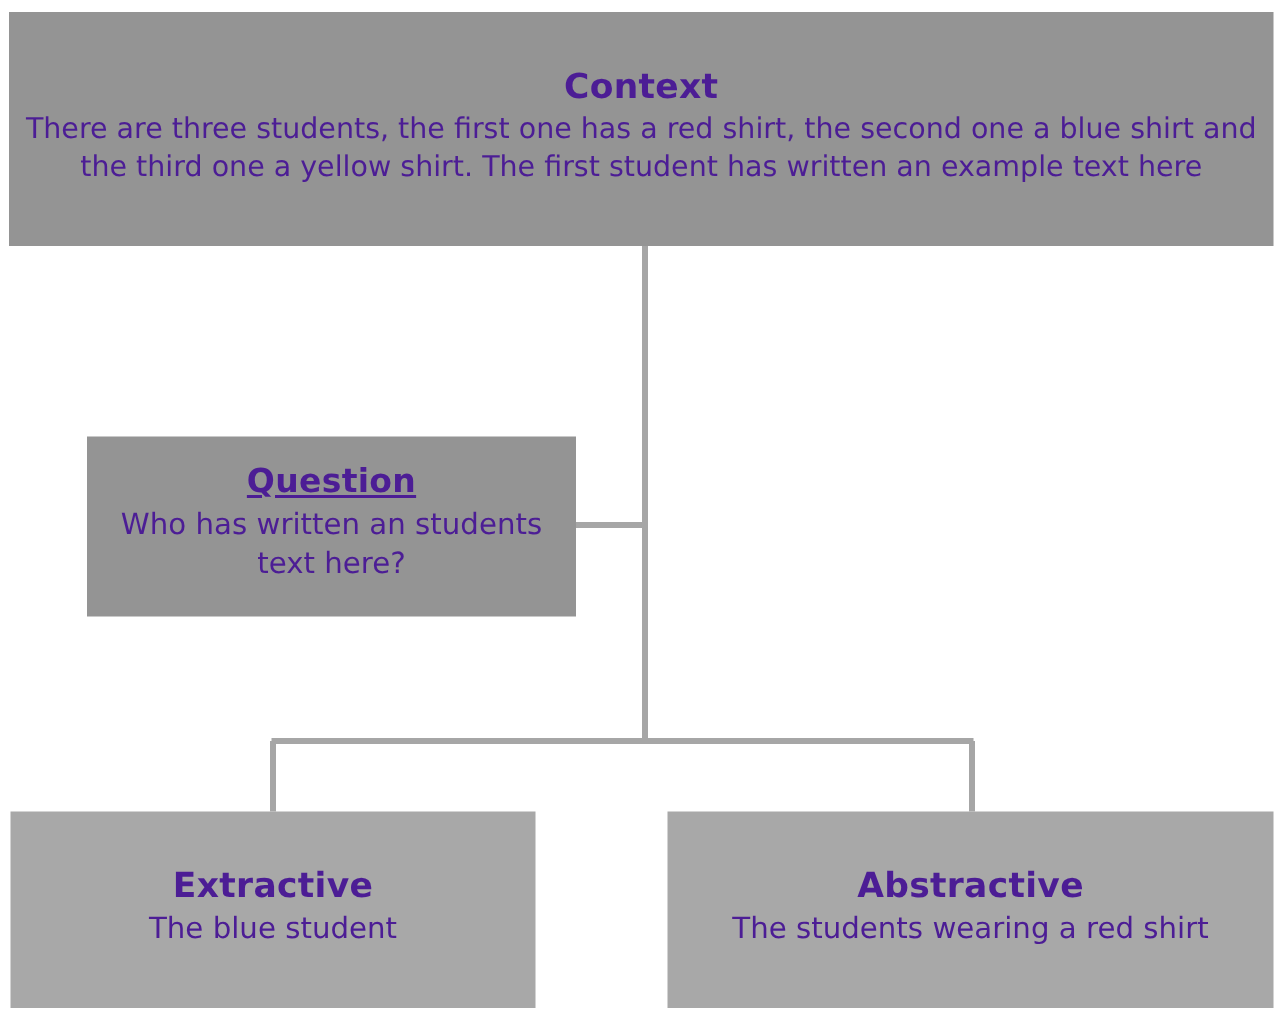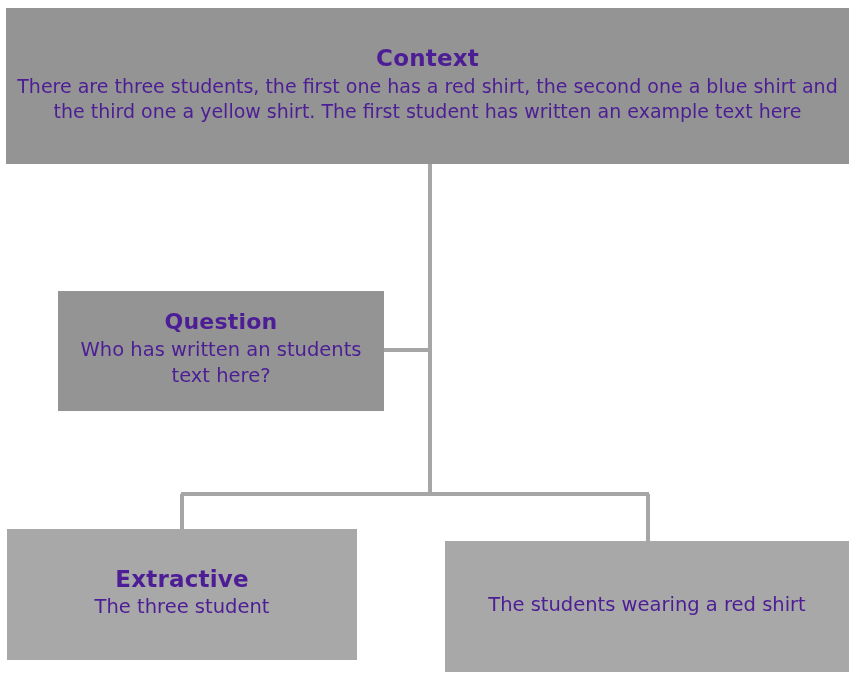--- a/index.html
+++ b/index.html
@@ -61,27 +61,27 @@
 
   
   #node-question {
     left: 58px;
     top: 291px;
     width: 326px;
     height: 120px;
     background: #949494;
     padding: 4px 8px 8px 8px;
   }
-  #node-question .title { font-size: 22px; margin-bottom: 1px; }
+  #node-question .title { font-size: 22px; margin-bottom: 1px; text-decoration: underline; }
   #node-question .body  { font-size: 19.5px; }
 
   
   #node-extractive {
     left: 7px;
-    top: 529px;
+    top: 541px;
     width: 350px;
     height: 131px;
     background: #a8a8a8;
     padding: 4px 8px 8px 8px;
   }
   #node-extractive .title { font-size: 23px; margin-bottom: 1px; }
   #node-extractive .body  { font-size: 19.5px; }
 
   
   #node-abstractive {
@@ -118,20 +118,21 @@
     <div class="body">There are three students, the first one has a red shirt, the second one a blue shirt and the third one a yellow shirt. The first student has written an example text here</div>
   </div>
 
   <div class="node" id="node-question">
     <div class="title">Question</div>
     <div class="body">Who has written an students text here?</div>
   </div>
 
   <div class="node" id="node-extractive">
     <div class="title">Extractive</div>
-    <div class="body">The three student</div>
+    <div class="body">The blue student</div>
   </div>
 
   <div class="node" id="node-abstractive">
+    <div class="title">Abstractive</div>
     <div class="body">The students wearing a red shirt</div>
   </div>
 
 </div>
 
 </body></html>

